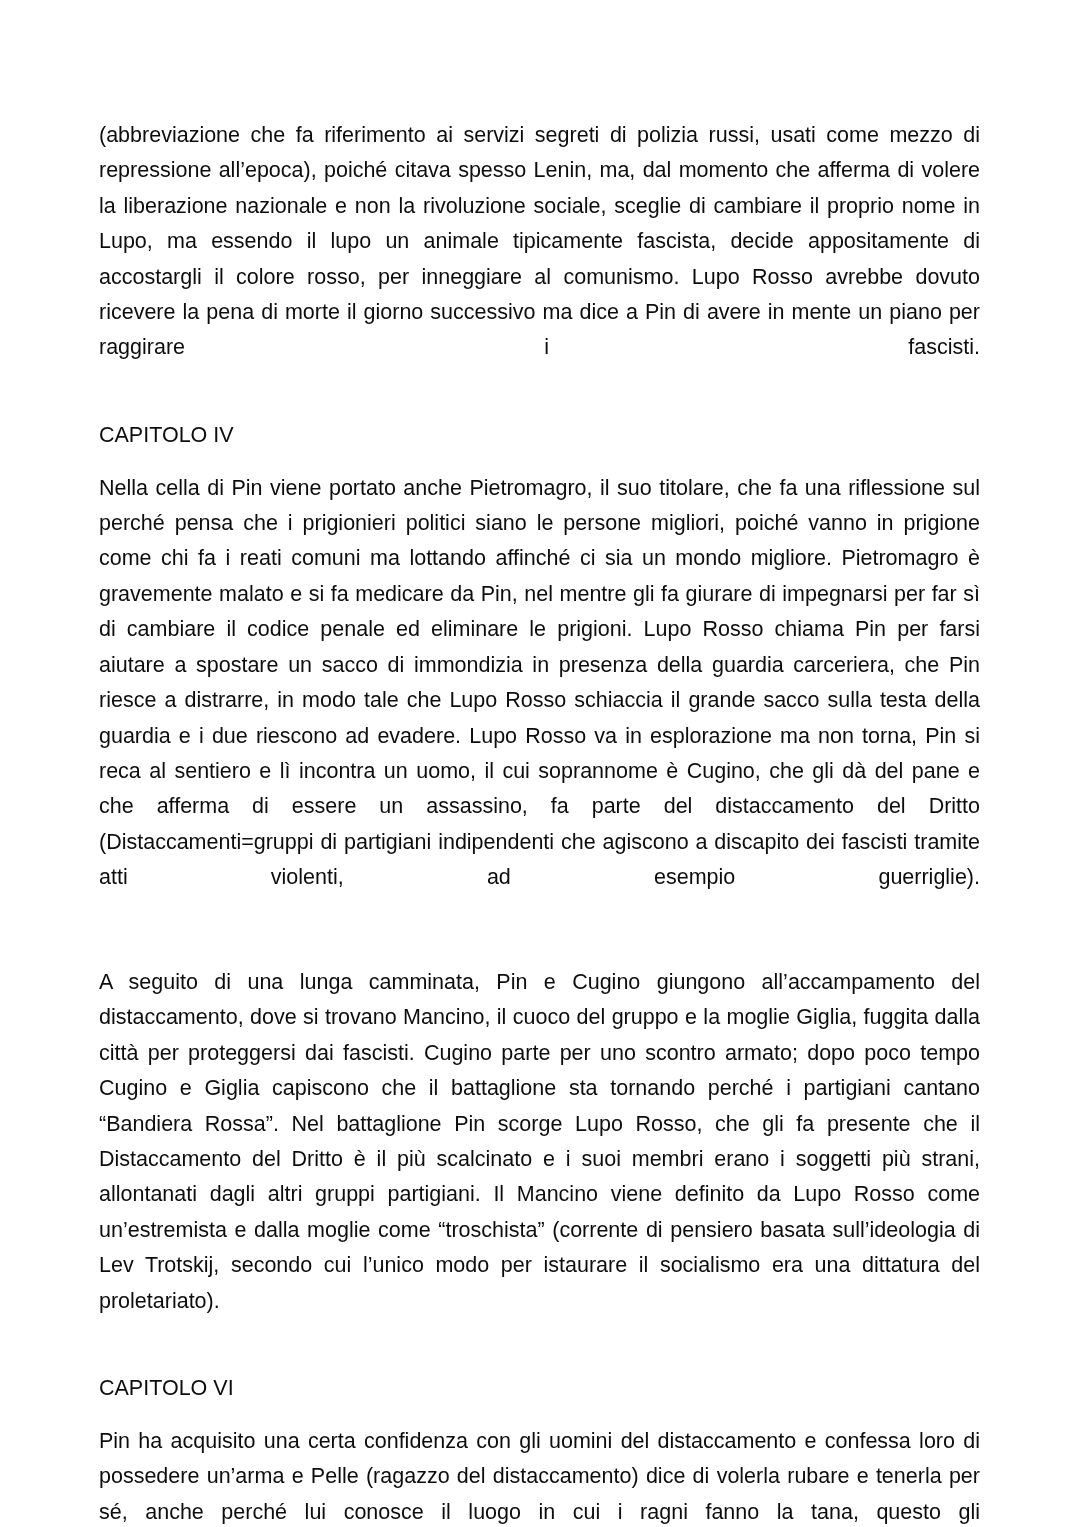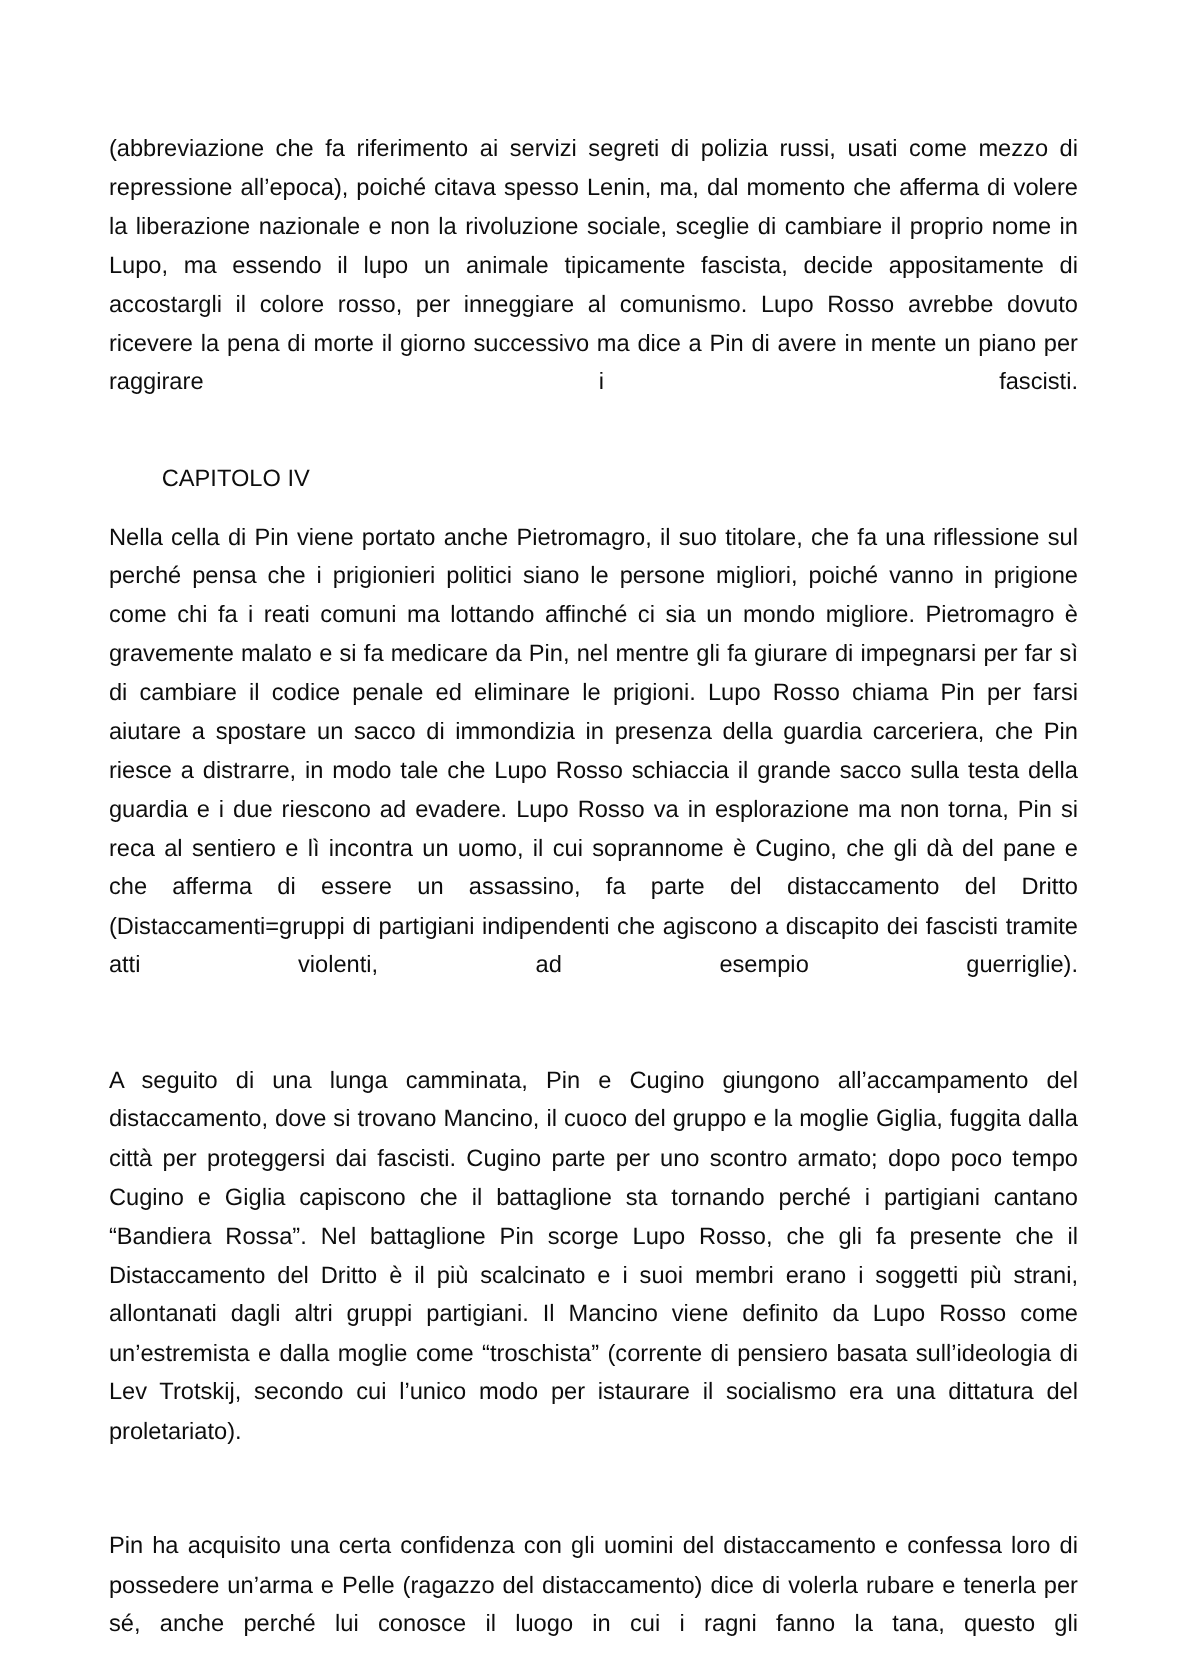--- a/index.html
+++ b/index.html
@@ -46,21 +46,20 @@
 
   
   .doc-paragraph::after {
     content: "";
     display: inline-block;
     width: 100%;
   }
 
   .doc-heading {
     text-align: left;
-    margin-left: 48px;
   }
 
   
   .block-gap-heading { height: 17px; }
   .block-gap-body    { height: 17px; }
 </style>
 </head>
 <body>
 
 <div class="page">
@@ -78,19 +77,20 @@
 
     <div class="block-gap-heading"></div>
 
 
     <div class="block-gap-body"></div>
 
     <p class="doc-paragraph">A seguito di una lunga camminata, Pin e Cugino giungono all’accampamento del distaccamento, dove si trovano Mancino, il cuoco del gruppo e la moglie Giglia, fuggita dalla città per proteggersi dai fascisti. Cugino parte per uno scontro armato; dopo poco tempo Cugino e Giglia capiscono che il battaglione sta tornando perché i partigiani cantano “Bandiera Rossa”. Nel battaglione Pin scorge Lupo Rosso, che gli fa presente che il Distaccamento del Dritto è il più scalcinato e i suoi membri erano i soggetti più strani, allontanati dagli altri gruppi partigiani. Il Mancino viene definito da Lupo Rosso come un’estremista e dalla moglie come “troschista” (corrente di pensiero basata sull’ideologia di Lev Trotskij, secondo cui l’unico modo per istaurare il socialismo era una dittatura del proletariato).</p>
 
     <div class="block-gap-heading"></div>
 
+    <p class="doc-heading">CAPITOLO VI</p>
 
     <div class="block-gap-body"></div>
 
     <p class="doc-paragraph">Pin ha acquisito una certa confidenza con gli uomini del distaccamento e confessa loro di possedere un’arma e Pelle (ragazzo del distaccamento) dice di volerla rubare e tenerla per sé, anche perché lui conosce il luogo in cui i ragni fanno la tana, questo gli</p>
 
   </div>
 </div>
 
 </body></html>

